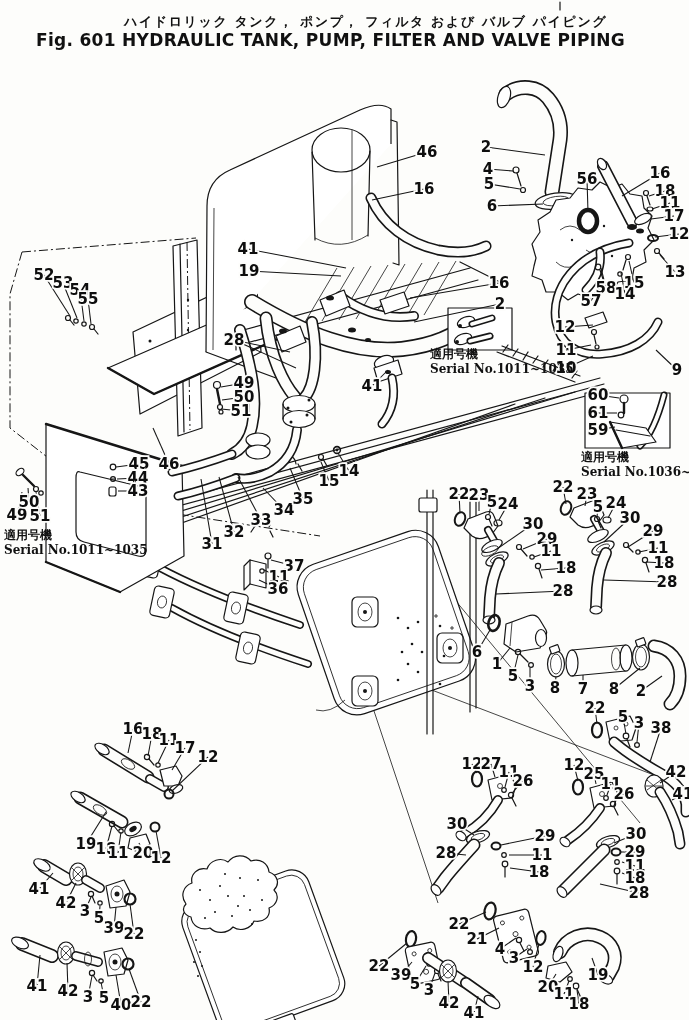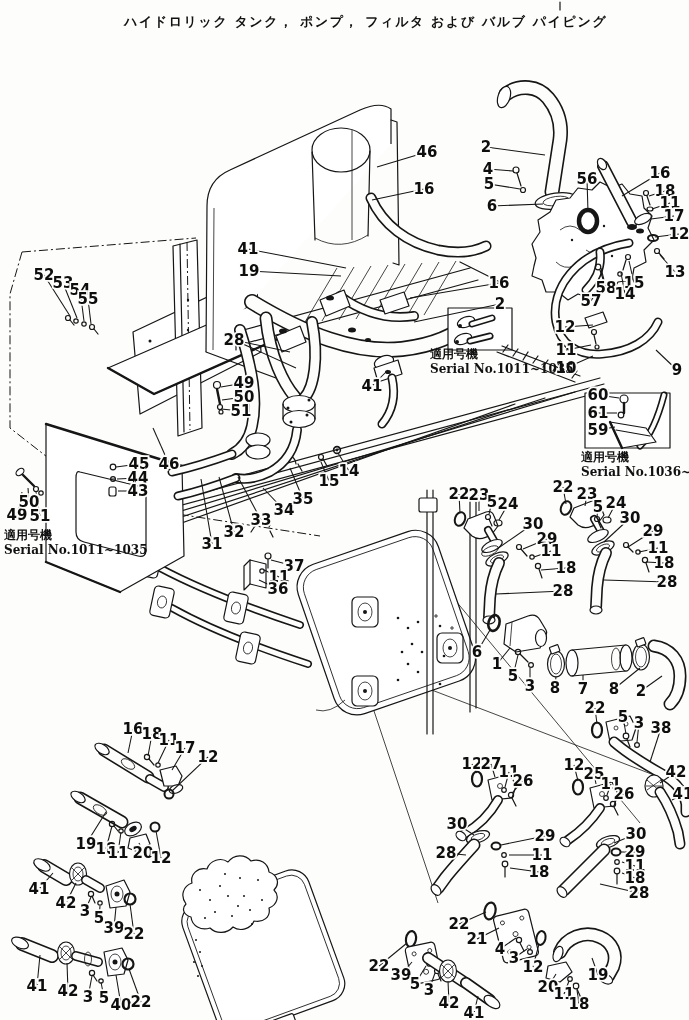--- a/index.html
+++ b/index.html
@@ -24,20 +24,21 @@
   .ring{stroke:#161616;fill:none;}
   .leader{stroke:#161616;stroke-width:1.05;fill:none;}
   text.callout{font:700 15px "DejaVu Sans",sans-serif;fill:#0e0e0e;text-anchor:middle;
                dominant-baseline:central;paint-order:stroke;stroke:#fdfdfb;stroke-width:3.5px;}
 </style>
 </head>
 <body>
 
 <div class="page">
   <div class="title-jp">ハイドロリック タンク， ポンプ， フィルタ および バルブ パイピング</div>
+  <div class="title-en">Fig. 601 HYDRAULIC TANK, PUMP, FILTER AND VALVE PIPING</div>
 
   <svg width="689" height="1020" viewBox="0 0 689 1020">
 
     <line class="ln" x1="560" y1="2" x2="560" y2="10"></line>
 
     <g>
       <line class="ln" x1="600" y1="378" x2="152" y2="500"></line>
       <line class="ln" x1="604" y1="384" x2="154" y2="506"></line>
       <line class="ln" x1="608" y1="390" x2="156" y2="512"></line>
       <line class="ln" x1="575" y1="392" x2="158" y2="518"></line>

